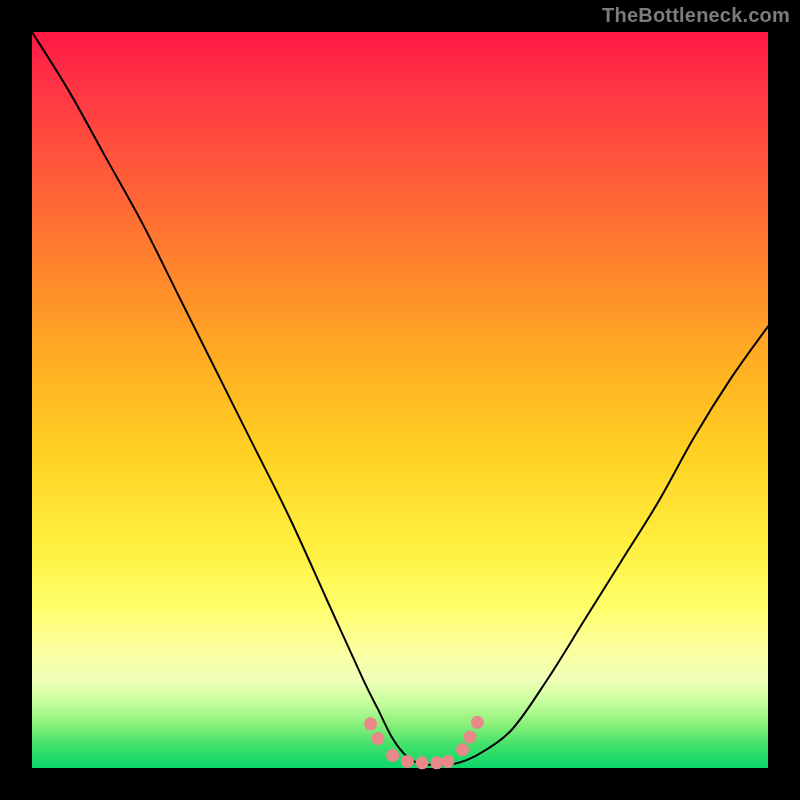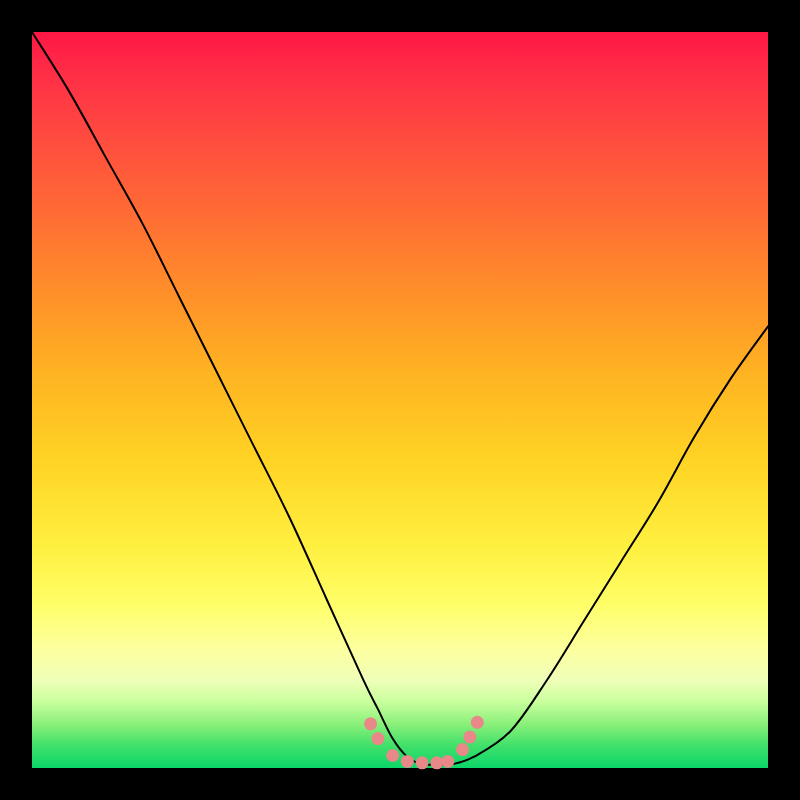--- a/index.html
+++ b/index.html
@@ -77,13 +77,14 @@
           <circle cx="375.36" cy="729.376" r="6.5" fill="#e98888"></circle>
           <circle cx="390.08000000000004" cy="730.848" r="6.5" fill="#e98888"></circle>
           <circle cx="404.8" cy="730.848" r="6.5" fill="#e98888"></circle>
           <circle cx="415.84" cy="729.376" r="6.5" fill="#e98888"></circle>
           <circle cx="430.55999999999995" cy="717.6" r="6.5" fill="#e98888"></circle>
           <circle cx="437.91999999999996" cy="705.088" r="6.5" fill="#e98888"></circle>
           <circle cx="445.28" cy="690.368" r="6.5" fill="#e98888"></circle>
         </g>
     </svg>
   </div>
+  <div class="watermark">TheBottleneck.com</div>
 </div>
 
 </body></html>

